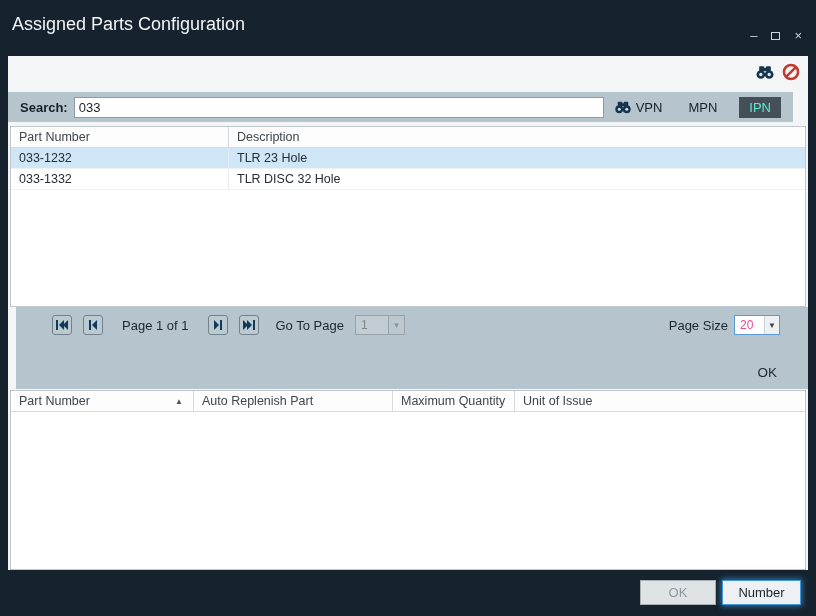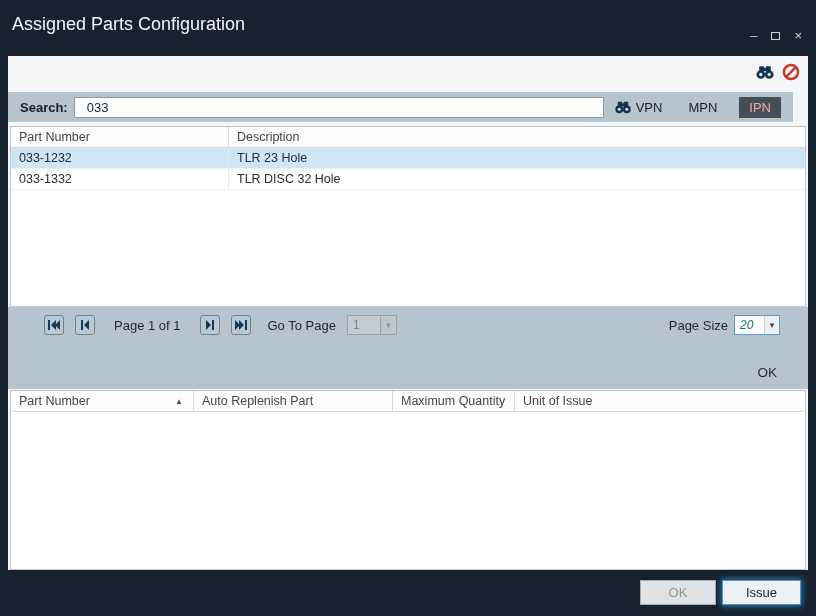--- a/index.html
+++ b/index.html
@@ -32,42 +32,42 @@
   .icon-btn { width:22px; height:22px; display:flex; align-items:center; justify-content:center; cursor:pointer; }
   
   .search-band {
     position:absolute; top:36px; left:0; right:15px; height:30px;
     background:#b6c5cd; display:flex; align-items:center; padding:0 12px;
     font-size:13px; color:#16202a;
   }
   .search-label { font-weight:bold; margin-right:6px; }
   .search-input {
     width:548px; height:21px; border:1px solid #8b9ca6; background:#ffffff;
-    font-family:inherit; font-size:13px; padding:0 12px; outline:none; color:#1a232b;
+    font-family:inherit; font-size:13px; padding:0 4px; outline:none; color:#1a232b;
   }
   .search-binoculars { margin-left:10px; display:flex; align-items:center; cursor:pointer; }
   .filters { margin-left:auto; display:flex; align-items:center; gap:18px; }
   .filter { cursor:pointer; padding:3px 4px; color:#16202a; }
   .filter.active {
-    background:#454f58; color:#fca5a5; padding:3px 10px;
+    background:#454f58; color:#5eead4; padding:3px 10px;
   }
   
   .results-table {
     position:absolute; top:70px; left:2px; right:2px; height:181px;
     background:#ffffff; border:1px solid #bfc7cd; font-size:12.5px;
   }
   .tbl-header { display:flex; height:21px; border-bottom:1px solid #d6dadd; background:#fdfdfd; color:#3e454c; }
   .tbl-header .c1 { width:218px; border-right:1px solid #d6dadd; padding:0 8px; display:flex; align-items:center; }
   .tbl-header .c2 { flex:1; padding:0 8px; display:flex; align-items:center; }
   .tbl-row { display:flex; height:21px; border-bottom:1px solid #eef1f2; color:#262d34; cursor:default; }
   .tbl-row .c1 { width:218px; border-right:1px solid #e8ebed; padding:0 8px; display:flex; align-items:center; }
   .tbl-row .c2 { flex:1; padding:0 8px; display:flex; align-items:center; }
   .tbl-row.selected { background:#cfe6f7; }
   
-  .pager-band { position:absolute; top:251px; left:0; right:0; height:82px; background:#b6c5cd; }
+  .pager-band { position:absolute; top:251px; left:8px; right:0; height:82px; background:#b6c5cd; }
   .pager-controls {
     position:absolute; top:8px; left:36px;
     display:flex; align-items:center; gap:11px; font-size:13px; color:#1d262e;
   }
   .pager-btn {
     width:20px; height:20px; border:1px solid #72828c; border-radius:3px;
     display:flex; align-items:center; justify-content:center;
     background:rgba(255,255,255,0.07); cursor:pointer;
   }
   .page-status { margin:0 8px; }
@@ -76,21 +76,21 @@
     display:flex; width:50px; height:20px; border:1px solid #95a3ab;
     background:#c2cdd3; overflow:hidden;
   }
   .goto-value { flex:1; display:flex; align-items:center; padding-left:5px; font-size:12px; color:#7c8890; }
   .goto-arrow { width:16px; border-left:1px solid #95a3ab; background:#bcc8ce; display:flex; align-items:center; justify-content:center; font-size:8px; color:#8a969e; }
   .pagesize-wrap {
     position:absolute; top:8px; right:28px;
     display:flex; align-items:center; gap:6px; font-size:13px; color:#1d262e;
   }
   .pagesize-combo { display:flex; width:46px; height:20px; border:1px solid #5b9bd5; background:#ffffff; cursor:pointer; }
-  .ps-value { flex:1; display:flex; align-items:center; padding-left:5px; font-size:12px; color:#0f766e;font-style:italic; }
+  .ps-value { flex:1; display:flex; align-items:center; padding-left:5px; font-size:12px; color:#ec4899; }
   .ps-arrow { width:15px; border-left:1px solid #cdd3d8; background:#eef1f3; display:flex; align-items:center; justify-content:center; font-size:8px; color:#3c444b; }
   .pager-ok { position:absolute; right:31px; bottom:9px; font-size:13.5px; color:#1d262e; cursor:pointer; }
   
   .assigned-table {
     position:absolute; top:334px; left:2px; right:2px; bottom:0;
     background:#ffffff; border:1px solid #bfc7cd; font-size:12.5px;
   }
   .a-header { display:flex; height:21px; border-bottom:1px solid #d6dadd; background:#fdfdfd; color:#3e454c; }
   .a-cell { padding:0 8px; display:flex; align-items:center; border-right:1px solid #d6dadd; cursor:pointer; }
   .a-c1 { width:183px; }
@@ -231,16 +231,16 @@
         <div class="a-cell a-c2">Auto Replenish Part</div>
         <div class="a-cell a-c4">Maximum Quantity</div>
         <div class="a-cell a-c5">Unit of Issue</div>
       </div>
     </div>
 
   </div>
 
   <div class="footer-buttons">
     <div class="btn btn-ok" aria-disabled="true">OK</div>
-    <div class="btn btn-cancel">Issue</div>
+    <div class="btn btn-cancel">Number</div>
   </div>
 
 </div>
 
 </body></html>

